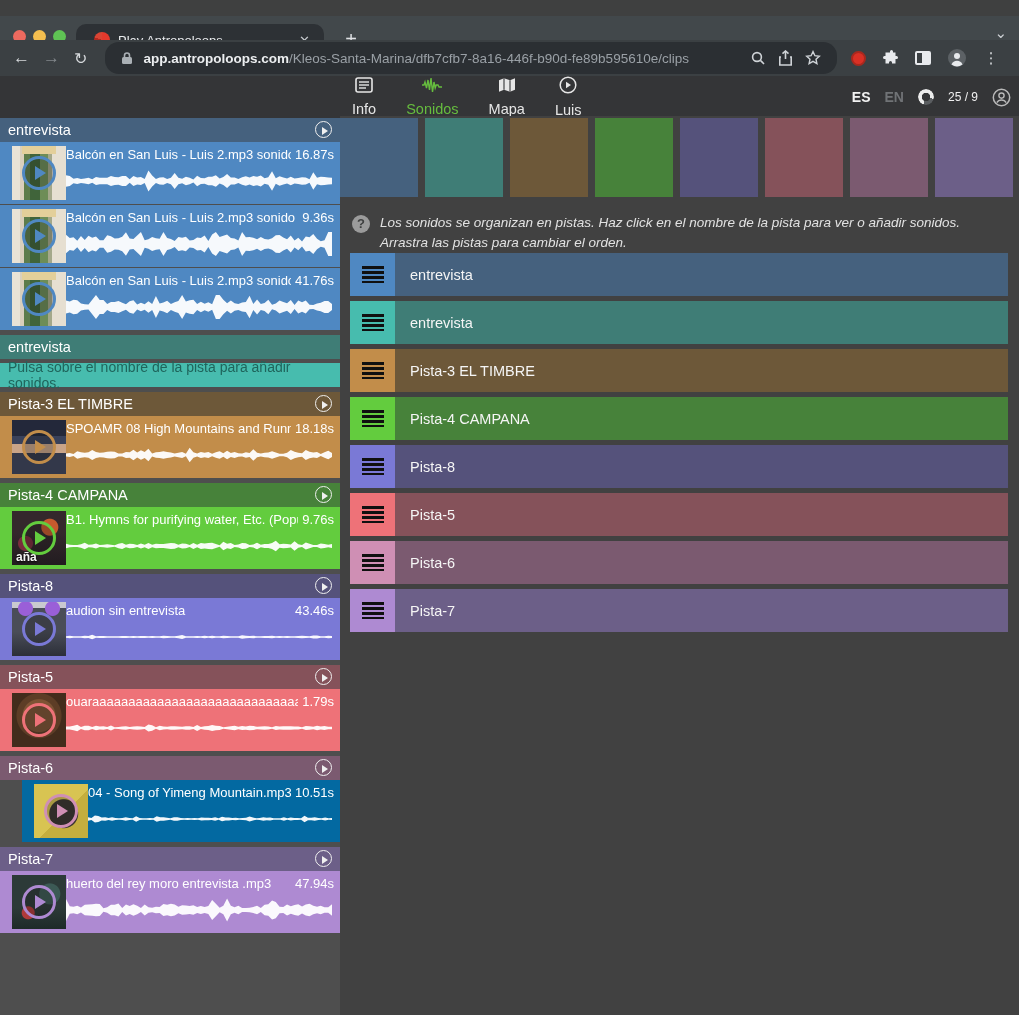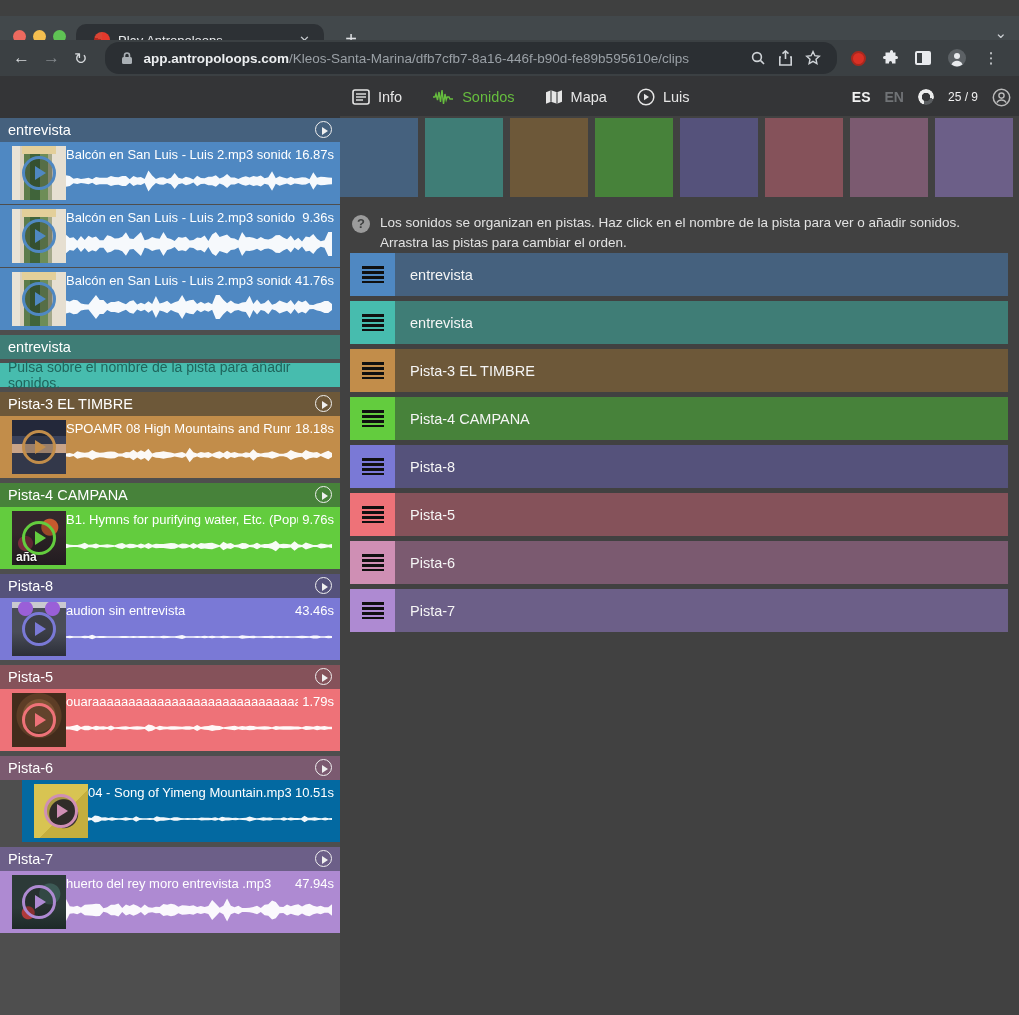--- a/index.html
+++ b/index.html
@@ -44,21 +44,21 @@
       radial-gradient(circle at 44% 75%,#8b9370 0 7px,transparent 8px),
       radial-gradient(circle at 62% 30%,#c9a58b 0 10px,transparent 11px),
       radial-gradient(circle at 76% 70%,#97765c 0 9px,transparent 10px),
       radial-gradient(circle at 90% 25%,#c39c83 0 11px,transparent 12px),
       linear-gradient(100deg,#55604a 0%,#8d7a62 14%,#b2917a 28%,#a08269 42%,#bd9c84 56%,#91745e 70%,#b08f78 84%,#8a7662 100%);}
   .map-poly{position:absolute;left:176px;top:-6px;width:64px;height:40px;border:2px solid #e8c832;transform:rotate(8deg);}
   .map-pin{position:absolute;left:196px;top:24px;width:9px;height:9px;border-radius:50% 50% 50% 0;background:#f4c430;transform:rotate(-45deg);}
   .map-dot{position:absolute;left:284px;top:28px;width:10px;height:10px;border-radius:50%;background:#1b6f74;border:2px solid #dfeef0;}
   .banner-title{position:absolute;left:8px;top:11px;color:#fff;font-size:14.5px;white-space:nowrap;text-shadow:0 1px 3px rgba(0,0,0,.8);}
   .app-nav{position:absolute;left:352px;top:0;height:42px;display:flex;align-items:center;gap:30px;}
-  .nav-item{display:flex;align-items:center;gap:8px;color:#e6e6e6;font-size:14.5px;}
+  .nav-item{display:flex;align-items:center;gap:8px;color:#e6e6e6;font-size:14.5px;flex-direction:column;}
   .nav-item.active{color:#66bd3e;}
   .hdr-right{position:absolute;right:8px;top:0;height:42px;display:flex;align-items:center;gap:14px;}
   .lang-es{color:#f2f2f2;font-size:14px;font-weight:bold;}
   .lang-en{color:#707376;font-size:14px;font-weight:bold;}
   .spinner{width:16px;height:16px;border-radius:50%;background:conic-gradient(from 200deg,#ececec 0 265deg,#5a5d60 265deg 360deg);-webkit-mask:radial-gradient(circle,transparent 0 4px,#000 4.5px);mask:radial-gradient(circle,transparent 0 4px,#000 4.5px);}
   .counter{color:#f0f0f0;font-size:12px;font-weight:normal;}
 
   
   .sidebar{position:absolute;top:118px;left:0;width:340px;bottom:0;background:#4e4e4e;display:flex;flex-direction:column;gap:5px;}
   .section-header{height:24px;display:flex;align-items:center;padding:0 8px;color:#fff;font-size:14.5px;position:relative;flex:0 0 auto;}
@@ -85,21 +85,21 @@
   .thumb-t5{background:radial-gradient(circle at 50% 42%,#7d5334 0 16px,#5d3d26 17px 22px,#432c1c 23px);}
   .thumb-t6{background:radial-gradient(circle at 55% 55%,#3a3430 0 14px,transparent 15px),linear-gradient(135deg,#d8c452 0 55%,#c4ae3e 55% 100%);}
   .thumb-t7{background:radial-gradient(circle at 30% 70%,#b03a3a 0 6px,transparent 7px),radial-gradient(circle at 70% 35%,#3c5a55 0 10px,transparent 11px),linear-gradient(180deg,#2c3a38 0 60%,#1e2a28 100%);}
 
   
   .main{position:absolute;left:340px;top:116px;right:0;bottom:0;background:#414141;}
   .swatches{position:absolute;top:2px;left:0;right:0;display:flex;gap:7px;}
   .swatch{width:78px;height:79px;flex:0 0 auto;}
   .help{position:absolute;top:97px;left:12px;right:16px;display:flex;gap:10px;}
   .help-icon{flex:0 0 auto;width:18px;height:18px;border-radius:50%;background:#9b9b9b;color:#3f4040;font-size:13px;font-weight:bold;text-align:center;line-height:18px;margin-top:2px;}
-  .help-text{color:#e2e2e2;font-size:13.5px;line-height:1.45;}
+  .help-text{color:#e2e2e2;font-size:13.5px;line-height:1.45;font-style:italic;}
   .rows{position:absolute;top:137px;left:10px;right:11px;display:flex;flex-direction:column;gap:5px;}
   .track-row{height:43px;display:flex;align-items:stretch;}
   .row-handle{width:45px;flex:0 0 auto;display:flex;align-items:center;justify-content:center;}
   .grip{width:22px;height:17px;background:repeating-linear-gradient(180deg,#101010 0 3px,transparent 3px 5px);}
   .row-label{flex:1;display:flex;align-items:center;padding-left:15px;color:#f5f5f5;font-size:14.5px;}
 
   svg{display:block;}
 </style>
 </head>
 <body>

